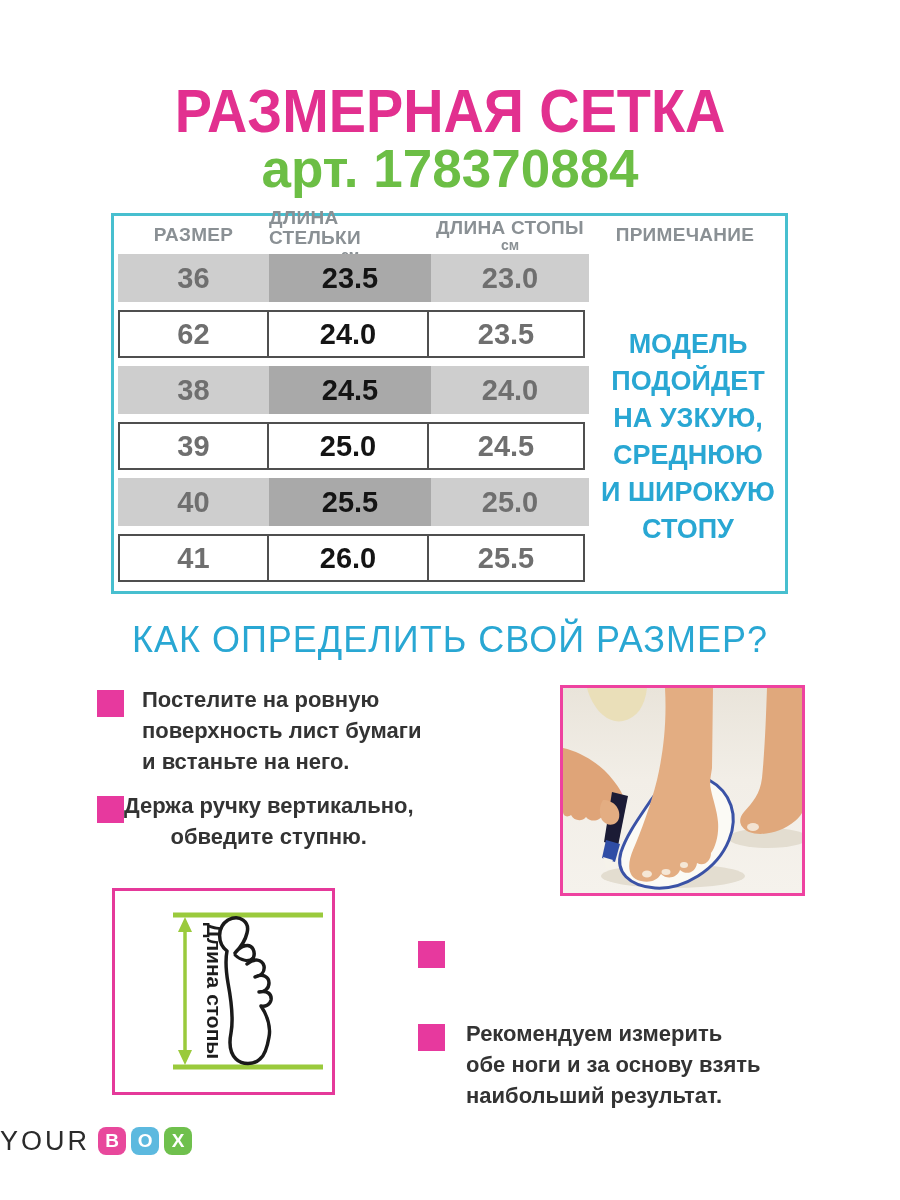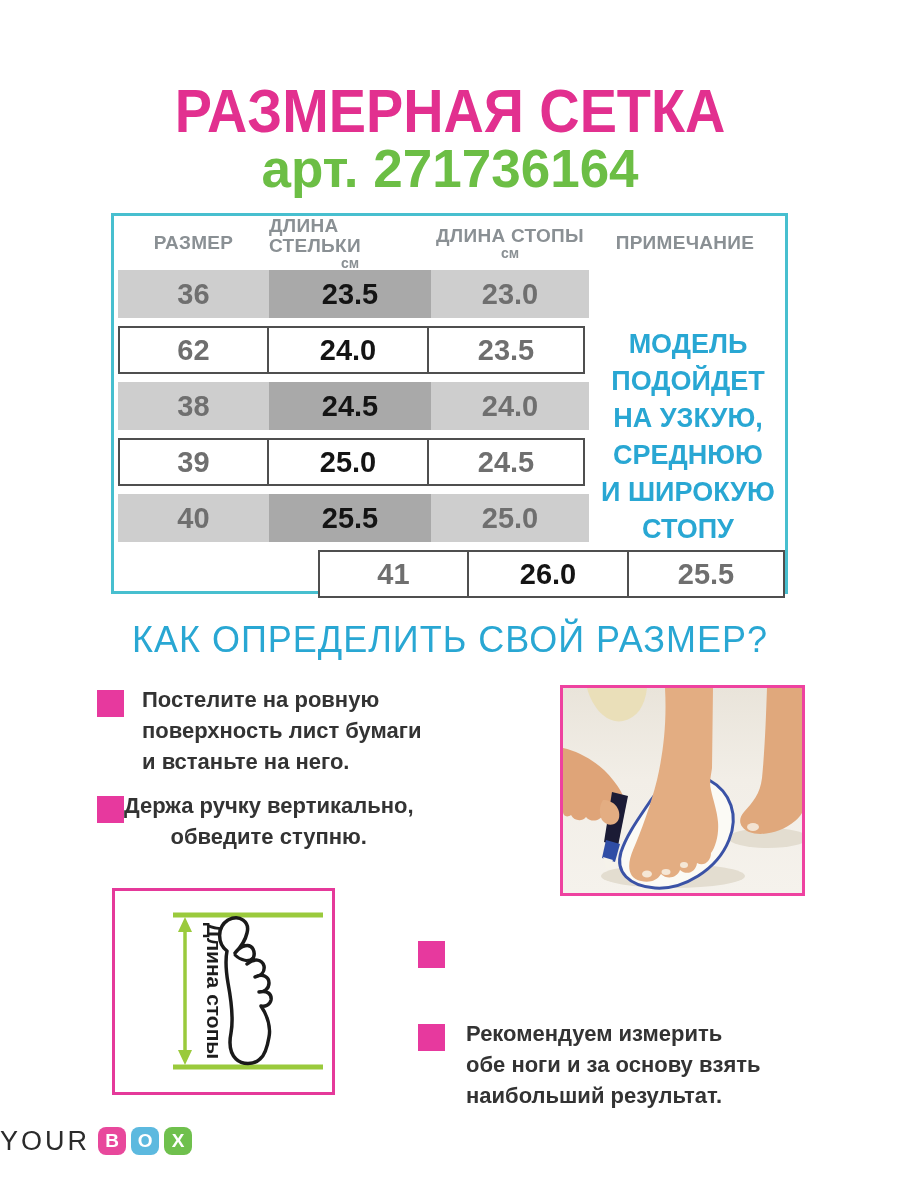--- a/index.html
+++ b/index.html
@@ -15,29 +15,29 @@
   }
   .article-no{
     position:absolute;top:142px;left:0;width:900px;text-align:center;
     font-size:53px;font-weight:700;color:#6CBE45;line-height:1;
   }
   
   .table-box{
     position:absolute;left:111px;top:213px;width:677px;height:381px;
     border:3px solid #47BFCF;box-sizing:border-box;background:#fff;
   }
-  .thead{display:flex;height:54px;margin-left:4px;align-items:center;}
+  .thead{display:flex;height:38px;margin-left:4px;align-items:center;}
   .hcell{display:flex;flex-direction:column;align-items:center;justify-content:center;
     color:#8A9094;font-weight:700;box-sizing:border-box;}
   .hc1{width:151px;} .hc2{width:162px;} .hc3{width:158px;} .hc4{width:192px;}
   .hcell .lbl{font-size:19px;line-height:20px;letter-spacing:.3px;}
   .hcell .unit{font-size:14px;line-height:15px;}
   .tbody{margin-left:4px;}
   .trow{display:flex;height:48px;margin-bottom:8px;}
-  .trow:last-child{margin-bottom:2px;justify-content:flex-end;}
+  .trow:last-child{margin-bottom:2px;}
   .cell{display:flex;align-items:center;justify-content:center;
     font-size:29px;font-weight:700;box-sizing:border-box;}
   .c1{width:151px;color:#6F6F6F;}
   .c2{width:162px;color:#141414;}
   .c3{width:158px;color:#6F6F6F;}
   .trow.shaded .c1{background:#CECECE;}
   .trow.shaded .c2{background:#A9A9A9;}
   .trow.shaded .c3{background:#CECECE;}
   .trow.outlined .c1,.trow.outlined .c2,.trow.outlined .c3{
     background:#fff;border:2px solid #4F4F4F;}
@@ -84,21 +84,21 @@
   .logo-box{width:28px;height:28px;border-radius:8px;display:flex;align-items:center;
     justify-content:center;color:#fff;font-weight:700;font-size:19px;}
   .box-b{background:#E8489C;} .box-o{background:#5CB9DF;} .box-x{background:#6FC04D;}
 </style>
 </head>
 <body>
 
 <div id="canvas">
 
   <div class="page-title">РАЗМЕРНАЯ СЕТКА</div>
-  <div class="article-no">арт. 271736164</div>
+  <div class="article-no">арт. 178370884</div>
 
   <div class="table-box">
     <div class="thead">
       <div class="hcell hc1">
         <span class="lbl">РАЗМЕР</span>
       </div>
       <div class="hcell hc2">
         <span class="lbl">ДЛИНА СТЕЛЬКИ</span>
         <span class="unit">см</span>
       </div>

